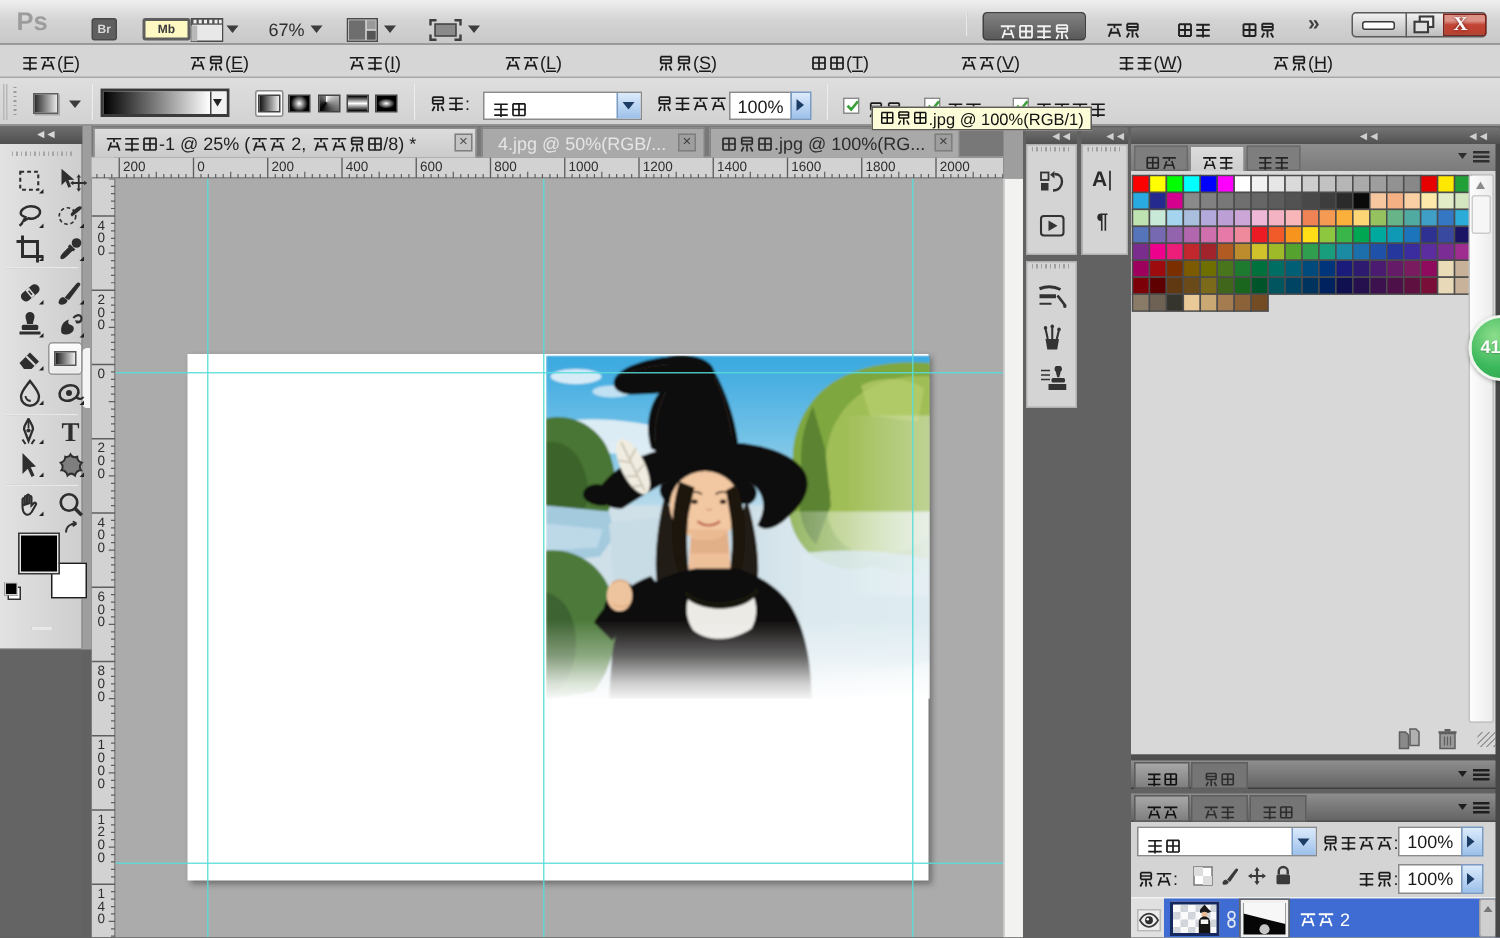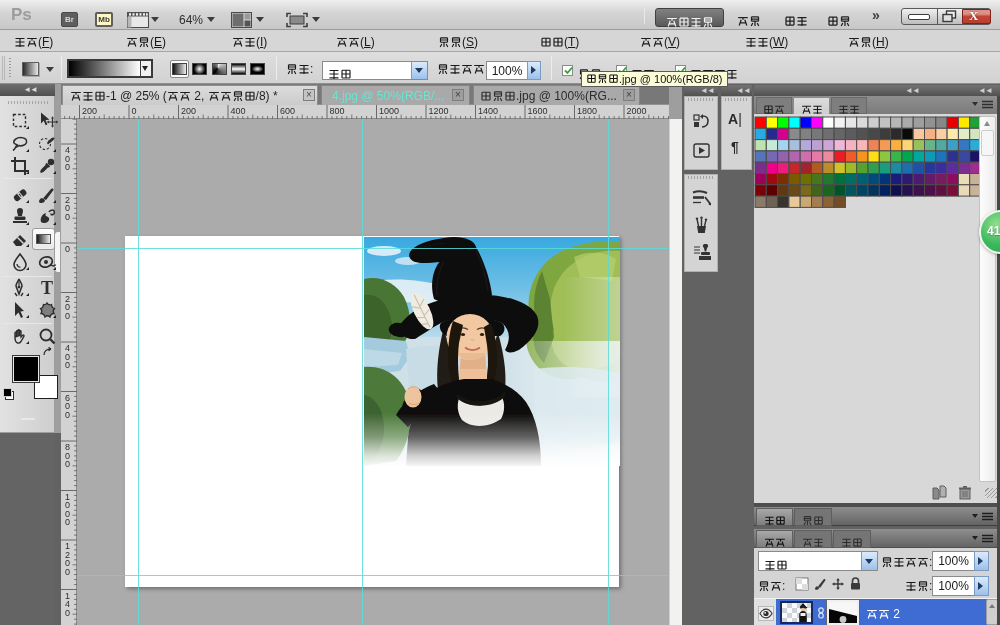--- a/index.html
+++ b/index.html
@@ -5,34 +5,34 @@
 html,body{width:1000px;height:625px;overflow:hidden}
 body{font-family:"Liberation Sans",sans-serif;position:relative;background:#626262}
 .abs{position:absolute}
 svg.hz{display:inline-block;vertical-align:baseline}
 .txt{white-space:nowrap;color:#1a1a1a}
 
 </style></head><body>
 <div class="abs" style="left:0;top:0;width:1000px;height:30px;background:linear-gradient(#efefef,#d4d4d4 45%,#c8c8c8);border-bottom:1px solid #9b9b9b"></div>
 <div class="abs txt" style="left:11px;top:5px;font-size:17px;font-weight:bold;color:#9c9c9c;letter-spacing:0px">Ps</div>
 <div class="abs" style="left:61px;top:12px;width:17px;height:15px;background:#5f5f5f;border:1px solid #4a4a4a;border-radius:2px;color:#d8d8d8;font-size:8px;font-weight:bold;text-align:center;line-height:13px">Br</div>
-<div class="abs" style="left:95px;top:12px;width:18px;height:15px;background:#fef9c3;border:2px solid #5e5e5e;border-radius:2px;color:#3a3a3a;font-size:8px;font-weight:bold;text-align:center;line-height:11px">Mb</div>
+<div class="abs" style="left:95px;top:12px;width:32px;height:15px;background:#fef9c3;border:2px solid #5e5e5e;border-radius:2px;color:#3a3a3a;font-size:8px;font-weight:bold;text-align:center;line-height:11px">Mb</div>
 <svg class="abs" style="left:127px;top:12px" width="22" height="16" viewBox="0 0 22 16">
 <rect x="0.5" y="0.5" width="21" height="15" fill="#e8e8e8" stroke="#4a4a4a"></rect>
 <rect x="0.5" y="0.5" width="21" height="4" fill="#555"></rect>
 <rect x="2" y="1.2" width="2" height="2.4" fill="#eee"></rect>
     <rect x="5.5" y="1.2" width="2" height="2.4" fill="#eee"></rect>
     <rect x="9" y="1.2" width="2" height="2.4" fill="#eee"></rect>
     <rect x="12.5" y="1.2" width="2" height="2.4" fill="#eee"></rect>
     <rect x="16" y="1.2" width="2" height="2.4" fill="#eee"></rect>
     <rect x="19" y="1.2" width="1.8" height="2.4" fill="#eee"></rect>
 <rect x="0.5" y="5" width="4" height="10.5" fill="#b8b8b8"></rect>
   </svg>
 <div class="abs" style="left:151px;top:17px;width:0;height:0;border-left:4px solid transparent;border-right:4px solid transparent;border-top:5px solid #3c3c3c"></div>
-<div class="abs txt" style="left:179px;top:13px;font-size:12px;color:#2e2e2e">64%</div>
+<div class="abs txt" style="left:179px;top:13px;font-size:12px;color:#2e2e2e">67%</div>
 <div class="abs" style="left:207px;top:17px;width:0;height:0;border-left:4px solid transparent;border-right:4px solid transparent;border-top:5px solid #3c3c3c"></div>
 <svg class="abs" style="left:231px;top:12px" width="21" height="16" viewBox="0 0 21 16">
 <rect x="0.5" y="0.5" width="20" height="15" fill="#d8d8d8" stroke="#4a4a4a"></rect>
 <rect x="1.5" y="1.5" width="11" height="13" fill="#6e6e6e"></rect>
     <rect x="13.5" y="1.5" width="6" height="6" fill="#9a9a9a"></rect>
     <rect x="13.5" y="8.5" width="6" height="6" fill="#545454"></rect>
   </svg>
 <div class="abs" style="left:256px;top:17px;width:0;height:0;border-left:4px solid transparent;border-right:4px solid transparent;border-top:5px solid #3c3c3c"></div>
 <svg class="abs" style="left:286px;top:12px" width="22" height="16" viewBox="0 0 22 16">
 <path d="M1,5 V1.5 H5 M17,1.5 H21 V5 M21,11 V14.5 H17 M5,14.5 H1 V11" fill="none" stroke="#3e3e3e" stroke-width="1.6"></path>
@@ -210,21 +210,21 @@
       <path d="M1.2,2.5 H10.8 M4.2,4.8 L2.2,10.5 M7.8,4.8 L9.8,10.5 M3.2,7.8 H8.8 M6,2.5 V4.8"></path>
     </svg><svg class="hz" style="width:12px;height:12px;margin-bottom:-2px" viewBox="0 0 12 12" fill="none" stroke="#1e1e1e" stroke-width="1.15">
       <path d="M1.2,2.5 H10.8 M4.2,4.8 L2.2,10.5 M7.8,4.8 L9.8,10.5 M3.2,7.8 H8.8 M6,2.5 V4.8"></path>
     </svg><svg class="hz" style="width:12px;height:12px;margin-bottom:-2px" viewBox="0 0 12 12" fill="none" stroke="#1e1e1e" stroke-width="1.15">
       <path d="M2.5,1.8 H9.5 M2.5,1.8 V6.2 M2.5,6.2 H9.5 M9.5,1.8 V6.2 M6,6.2 V11 M3.8,8 L2.2,11 M8.2,8 L9.8,11 M2.5,4 H9.5"></path>
     </svg><svg class="hz" style="width:12px;height:12px;margin-bottom:-2px" viewBox="0 0 12 12" fill="none" stroke="#1e1e1e" stroke-width="1.15">
       <path d="M2,2.2 H10 M2,2.2 V10 M2,10 H10 M10,2.2 V10 M2,6 H10 M6,2.2 V10"></path>
     </svg>/8) *</div>
 <div class="abs" style="left:303px;top:89px;width:12px;height:12px;border:1px solid #7e7e7e;background:#c4c4c4;color:#4e4e4e;font-size:10px;line-height:10px;text-align:center">×</div>
 <div class="abs" style="left:321px;top:85px;width:149px;height:20px;background:#a9a9a9;border:1px solid #858585;border-bottom:none"></div>
-<div class="abs txt" style="left:332px;top:89px;font-size:12px;color:#5eead4">4.jpg @ 50%(RGB/...</div>
+<div class="abs txt" style="left:332px;top:89px;font-size:12px;color:#e5e5e5">4.jpg @ 50%(RGB/...</div>
 <div class="abs" style="left:452px;top:89px;width:12px;height:12px;border:1px solid #7e7e7e;background:#9e9e9e;color:#3e3e3e;font-size:10px;line-height:10px;text-align:center">×</div>
 <div class="abs" style="left:473px;top:85px;width:167px;height:20px;background:#a9a9a9;border:1px solid #858585;border-bottom:none"></div>
 <div class="abs txt" style="left:480px;top:89px;font-size:12px;color:#2c2c2c"><svg class="hz" style="width:12px;height:12px;margin-bottom:-2px" viewBox="0 0 12 12" fill="none" stroke="#2c2c2c" stroke-width="1.15">
       <path d="M2,2.2 H10 M2,2.2 V10 M2,10 H10 M10,2.2 V10 M2,6 H10 M6,2.2 V10"></path>
     </svg><svg class="hz" style="width:12px;height:12px;margin-bottom:-2px" viewBox="0 0 12 12" fill="none" stroke="#2c2c2c" stroke-width="1.15">
       <path d="M2.5,1.8 H9.5 M2.5,1.8 V6.2 M2.5,6.2 H9.5 M9.5,1.8 V6.2 M6,6.2 V11 M3.8,8 L2.2,11 M8.2,8 L9.8,11 M2.5,4 H9.5"></path>
     </svg><svg class="hz" style="width:12px;height:12px;margin-bottom:-2px" viewBox="0 0 12 12" fill="none" stroke="#2c2c2c" stroke-width="1.15">
       <path d="M2,2.2 H10 M2,2.2 V10 M2,10 H10 M10,2.2 V10 M2,6 H10 M6,2.2 V10"></path>
     </svg>.jpg @ 100%(RG...</div>
 <div class="abs" style="left:623px;top:89px;width:12px;height:12px;border:1px solid #7e7e7e;background:#9e9e9e;color:#3e3e3e;font-size:10px;line-height:10px;text-align:center">×</div>
@@ -1059,14 +1059,14 @@
 <div class="abs" style="left:986px;top:599px;width:12px;height:26px;background:#cfcfcf;border:1px solid #9e9e9e;border-radius:2px"></div>
 <div class="abs" style="left:989px;top:604px;width:0;height:0;border-left:3px solid transparent;border-right:3px solid transparent;border-bottom:4px solid #777"></div>
 <div class="abs" style="left:997px;top:96px;width:3px;height:529px;background:#474747"></div>
 <div class="abs" style="left:581px;top:71px;width:147px;height:16px;background:#fdfcd8;border:1px solid #5a5a5a;z-index:50"></div>
 <div class="abs" style="left:586px;top:73px;z-index:51;font-size:11px;color:#111"><svg class="hz" style="width:11px;height:11px;margin-bottom:-1px" viewBox="0 0 12 12" fill="none" stroke="#111111" stroke-width="1.1">
       <path d="M2,2.2 H10 M2,2.2 V10 M2,10 H10 M10,2.2 V10 M2,6 H10 M6,2.2 V10"></path>
     </svg><svg class="hz" style="width:11px;height:11px;margin-bottom:-1px" viewBox="0 0 12 12" fill="none" stroke="#111111" stroke-width="1.1">
       <path d="M2.5,1.8 H9.5 M2.5,1.8 V6.2 M2.5,6.2 H9.5 M9.5,1.8 V6.2 M6,6.2 V11 M3.8,8 L2.2,11 M8.2,8 L9.8,11 M2.5,4 H9.5"></path>
     </svg><svg class="hz" style="width:11px;height:11px;margin-bottom:-1px" viewBox="0 0 12 12" fill="none" stroke="#111111" stroke-width="1.1">
       <path d="M2,2.2 H10 M2,2.2 V10 M2,10 H10 M10,2.2 V10 M2,6 H10 M6,2.2 V10"></path>
-    </svg><span style="font-size:11px;color:#111">.jpg @ 100%(RGB/8)</span></div>
+    </svg><span style="font-size:11px;color:#111">.jpg @ 100%(RGB/1)</span></div>
 <div class="abs" style="left:979px;top:210px;width:44px;height:44px;border-radius:50%;background:radial-gradient(circle at 38% 30%,#8ede8c,#3cb85c 55%,#27a048);border:2.5px solid #eef6ee;box-shadow:0 1px 3px rgba(0,0,0,0.3)"></div>
 <div class="abs" style="left:987px;top:224px;font-size:12px;font-weight:bold;color:#fff;text-shadow:0 1px 1px rgba(0,0,0,0.25)">41</div>
 </body></html>

